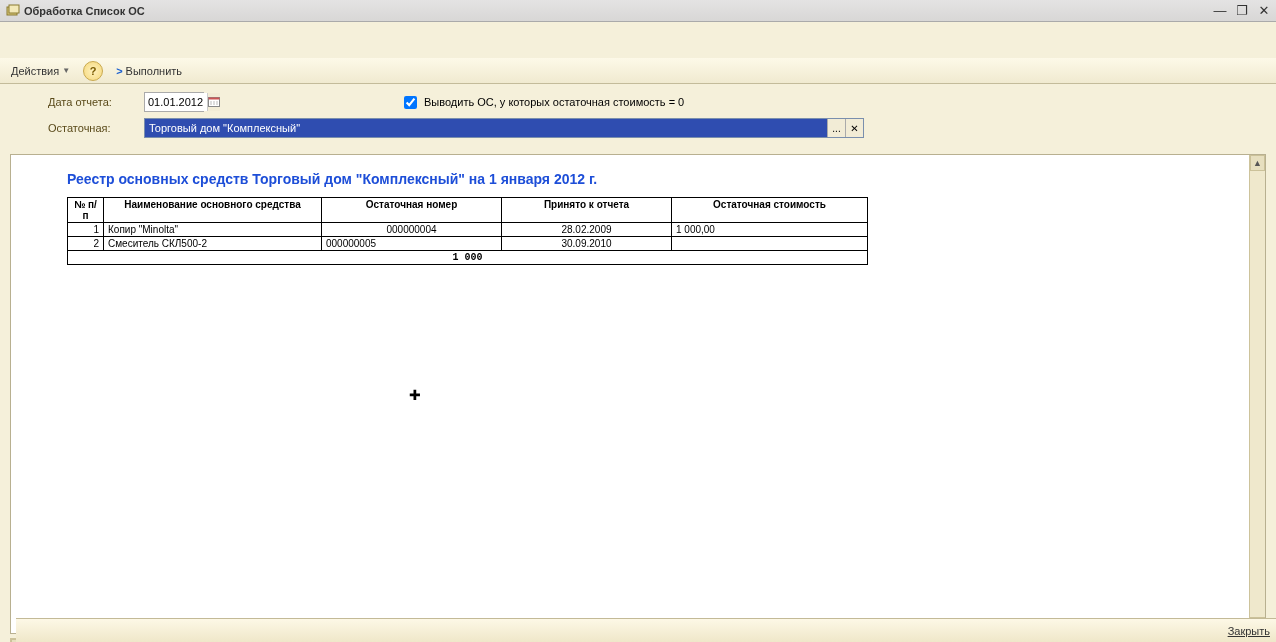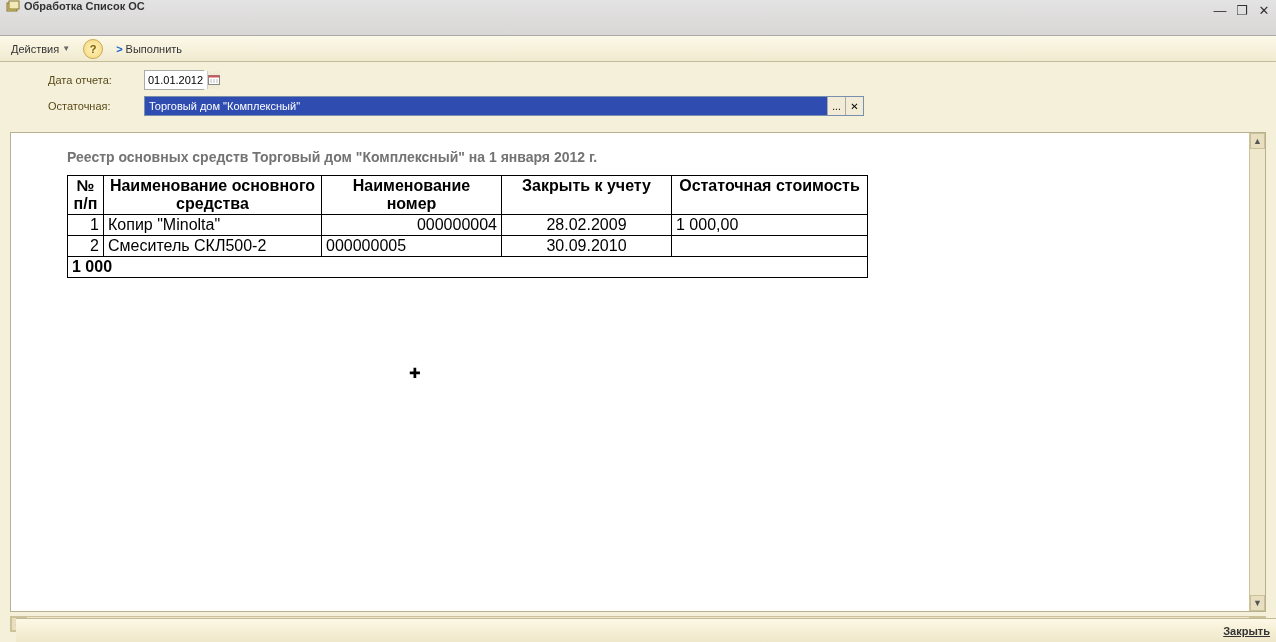--- a/index.html
+++ b/index.html
@@ -7,25 +7,25 @@
   margin: 0;
   font-family: Arial, sans-serif;
   font-size: 11px;
   background: #f5f0da;
   width: 1276px;
   height: 642px;
   overflow: hidden;
   position: relative;
 }
 .titlebar {
-  height: 36px;
+  height: 22px;
   background: linear-gradient(#e4e3e3, #d8d7d6);
   border-bottom: 1px solid #aaa;
   display: flex;
-  align-items: flex-start;
+  align-items: center;
   padding: 0 6px;
   position: relative;
 }
 .titlebar .app-icon {
   width: 14px; height: 14px;
   margin-right: 4px;
   display: inline-flex; align-items:center; justify-content:center;
 }
 .titlebar .title-text {
   font-weight: bold;
@@ -47,20 +47,21 @@
   cursor:pointer;
 }
 .toolbar {
   height: 26px;
   background: linear-gradient(#fdf9e8, #f0ead0);
   border-bottom: 1px solid #c3bb9a;
   display: flex;
   align-items: center;
   padding: 0 4px;
   gap: 2px;
+  margin-top: 36px;
 }
 .toolbar .btn {
   height: 20px;
   display:inline-flex;
   align-items:center;
   padding: 0 6px;
   border: 1px solid transparent;
   border-radius: 2px;
   cursor:pointer;
   color:#333;
@@ -145,47 +146,48 @@
   height:480px;
   position:relative;
   overflow:hidden;
 }
 .report-inner {
   padding: 16px 56px;
 }
 .report-title {
   font-weight:bold;
   font-size:14px;
-  color:#737373;
+  color:#1d4ed8;
   margin-bottom:10px;
 }
 table.reg {
   border-collapse: collapse;
-  font-size:16px;
+  font-size:10px;
 }
 table.reg th, table.reg td {
   border:1px solid #000;
   padding:1px 4px;
   vertical-align: top;
 }
 table.reg th {
   font-weight:bold;
   text-align:center;
   background:#fff;
 }
 .col-num { width:36px; text-align:right;}
 .col-name { width:218px;}
 .col-inv { width:180px;}
 .col-date { width:170px; text-align:center;}
 .col-cost { width:196px; text-align:left;}
 .total-row td {
   border:none;
-  text-align:left;
+  text-align:center;
   font-weight:bold;
   padding-top:2px;
+  font-family:Liberation Mono, monospace;
 }
 .vscroll {
   position:absolute;
   right:0; top:0;
   width:16px; height:100%;
   background:#efe8cc;
   border-left:1px solid #cdc39b;
 }
 .vscroll .arrow {
   height:16px;
@@ -215,21 +217,20 @@
 .footer {
   position:absolute;
   bottom:0; left:16px; right:0;
   height:24px;
   background: linear-gradient(#fdf8e6, #efe7c9);
   border-top:1px solid #c3ba97;
   display:flex;
   justify-content:flex-end;
   align-items:center;
   padding:0 6px;
-  font-weight:bold;
 }
 .footer .close-link {
   color:#333;
   text-decoration: underline;
   cursor:pointer;
 }
 .cursor-cross {
   position:absolute;
   left:398px; top:232px;
   font-size:14px;
@@ -275,49 +276,53 @@
       <span class="cal-btn">
         <svg width="12" height="12" viewBox="0 0 12 12">
             <rect x="0.5" y="1.5" width="11" height="9" fill="#fff" stroke="#888"></rect>
             <rect x="0.5" y="1.5" width="11" height="2" fill="#c55"></rect>
             <line x1="3" y1="5" x2="3" y2="9" stroke="#bbb"></line>
             <line x1="6" y1="5" x2="6" y2="9" stroke="#bbb"></line>
             <line x1="9" y1="5" x2="9" y2="9" stroke="#bbb"></line>
           </svg>
       </span>
     </div>
+    <div class="checkbox-wrap">
+      <input type="checkbox" checked="" style="">
+      <span>Выводить ОС, у которых остаточная стоимость = 0</span>
+    </div>
   </div>
   <div class="filters-row">
     <span class="label">Остаточная:</span>
     <div class="org-input">
       <div class="org-val">Торговый дом "Комплексный"</div>
       <span class="org-btn">...</span>
       <span class="org-btn">✕</span>
     </div>
   </div>
 </div>
 
 <div class="report-area">
   <div class="report-inner">
     <div class="report-title">Реестр основных средств Торговый дом "Комплексный" на 1 января 2012 г.</div>
     <table class="reg">
       <thead>
         <tr>
           <th class="col-num">№ п/п</th>
           <th class="col-name">Наименование основного средства</th>
-          <th class="col-inv">Наименование номер</th>
-          <th class="col-date">Закрыть к учету</th>
+          <th class="col-inv">Остаточная номер</th>
+          <th class="col-date">Принято к отчета</th>
           <th class="col-cost">Остаточная стоимость</th>
         </tr>
       </thead>
       <tbody>
         <tr>
           <td class="col-num">1</td>
           <td class="col-name" style="text-align:left">Копир "Minolta"</td>
-          <td class="col-inv" style="text-align:right">000000004</td>
+          <td class="col-inv" style="text-align:center">000000004</td>
           <td class="col-date">28.02.2009</td>
           <td class="col-cost">1 000,00</td>
         </tr>
         <tr>
           <td class="col-num">2</td>
           <td class="col-name" style="text-align:left">Смеситель СКЛ500-2</td>
           <td class="col-inv" style="text-align:left">000000005</td>
           <td class="col-date">30.09.2010</td>
           <td class="col-cost"></td>
         </tr>

